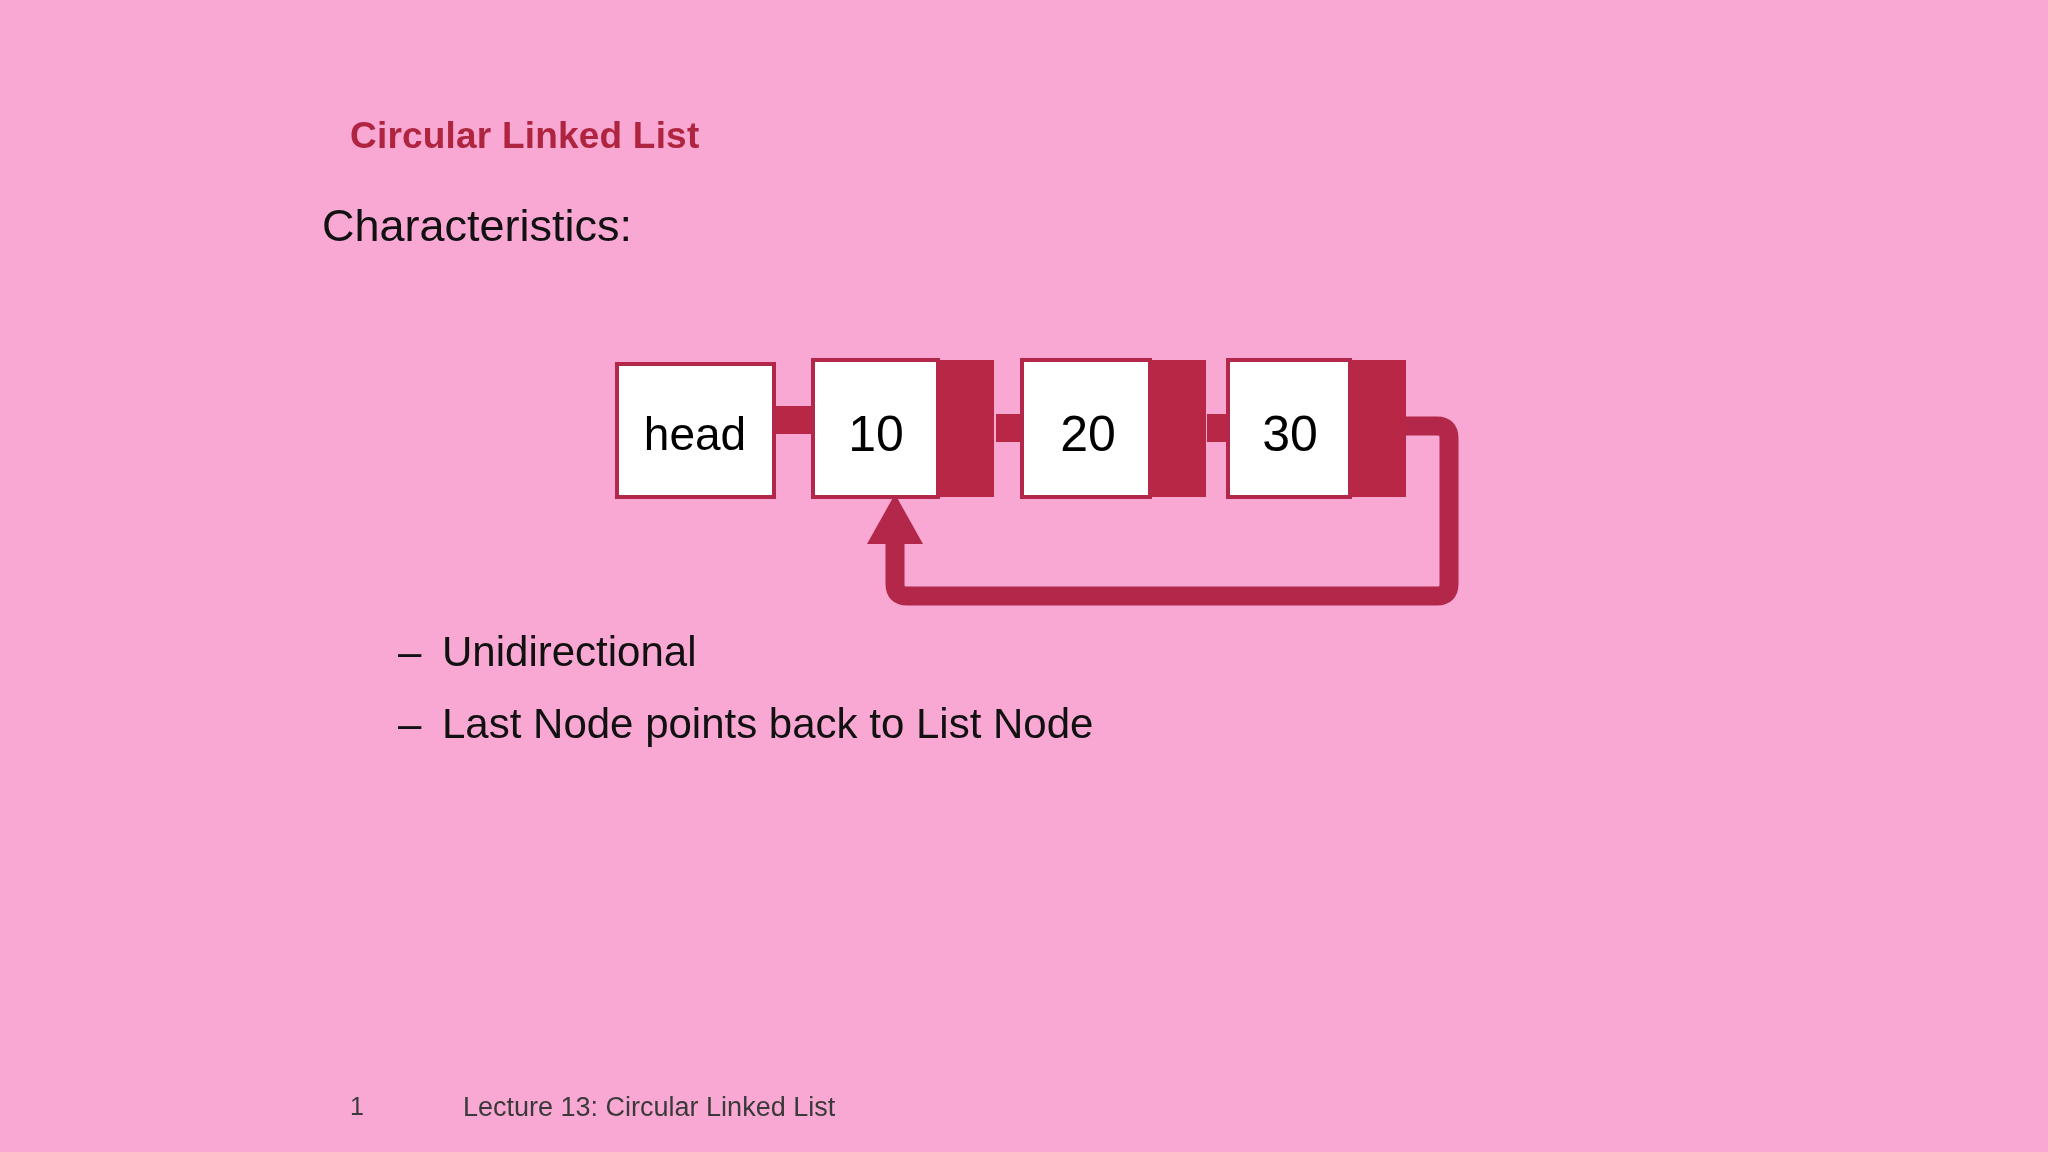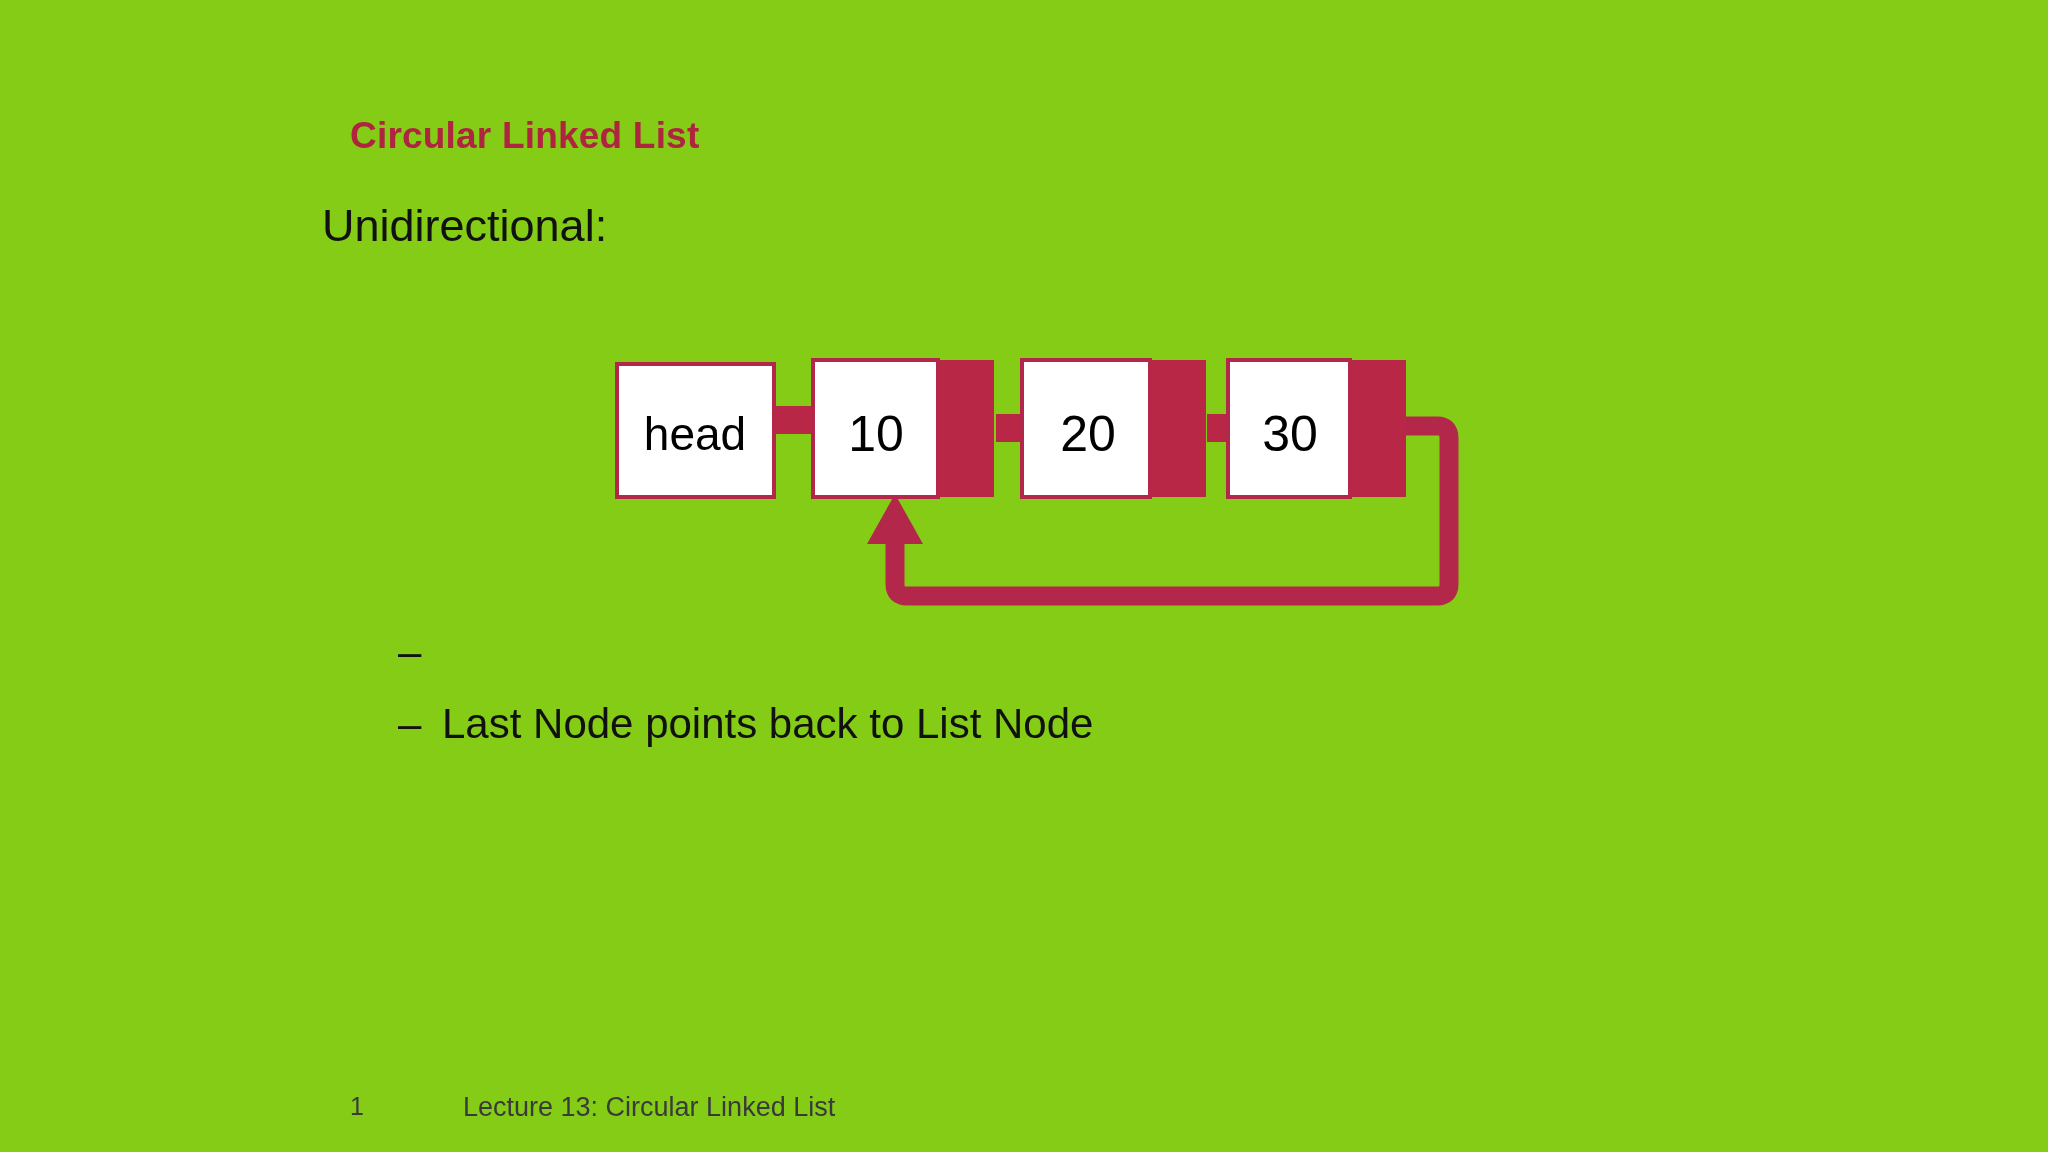--- a/index.html
+++ b/index.html
@@ -12,21 +12,21 @@
     height: 1152px;
     position: relative;
     overflow: hidden;
     font-family: "Liberation Sans", sans-serif;
     -webkit-font-smoothing: antialiased;
   }
 
   .slide {
     position: absolute;
     inset: 0;
-    background: #84cc16;
+    background: #f9a8d4;
   }
 
   
   .slide-title {
     position: absolute;
     left: 350px;
     top: 115px;
     font-size: 37px;
     font-weight: bold;
     color: #AF2540;
@@ -120,21 +120,21 @@
     fill: #000000;
   }
 </style>
 </head>
 <body>
 
 <div class="slide">
 
   <div class="slide-title">Circular Linked List</div>
 
-  <div class="heading-representation">Unidirectional:</div>
+  <div class="heading-representation">Characteristics:</div>
 
   <div class="diagram">
     <svg width="2048" height="1152" viewBox="0 0 2048 1152" xmlns="http://www.w3.org/2000/svg">
 
       <g>
         <path d="M 1378 426 L 1437 426 Q 1449 426 1449 438 L 1449 584 Q 1449 596 1437 596 L 907 596 Q 895 596 895 584 L 895 530" fill="none" stroke="#B3284A" stroke-width="19" stroke-linecap="butt" stroke-linejoin="round"></path>
 
         <polygon points="895,494 867,544 923,544" fill="#B3284A"></polygon>
       </g>
 
@@ -173,20 +173,21 @@
         <text class="node-value-text" x="1290" y="438" text-anchor="middle" dominant-baseline="middle">30</text>
       </g>
 
     </svg>
   </div>
 
 
   <div class="bullet-list">
     <div class="bullet-row">
       <span class="bullet-dash">–</span>
+      <span class="bullet-text">Unidirectional</span>
     </div>
     <div class="bullet-row">
       <span class="bullet-dash">–</span>
       <span class="bullet-text">Last Node points back to List Node</span>
     </div>
   </div>
 
   <div class="footer-page-number">1</div>
   <div class="footer-caption">Lecture 13: Circular Linked List</div>
 

